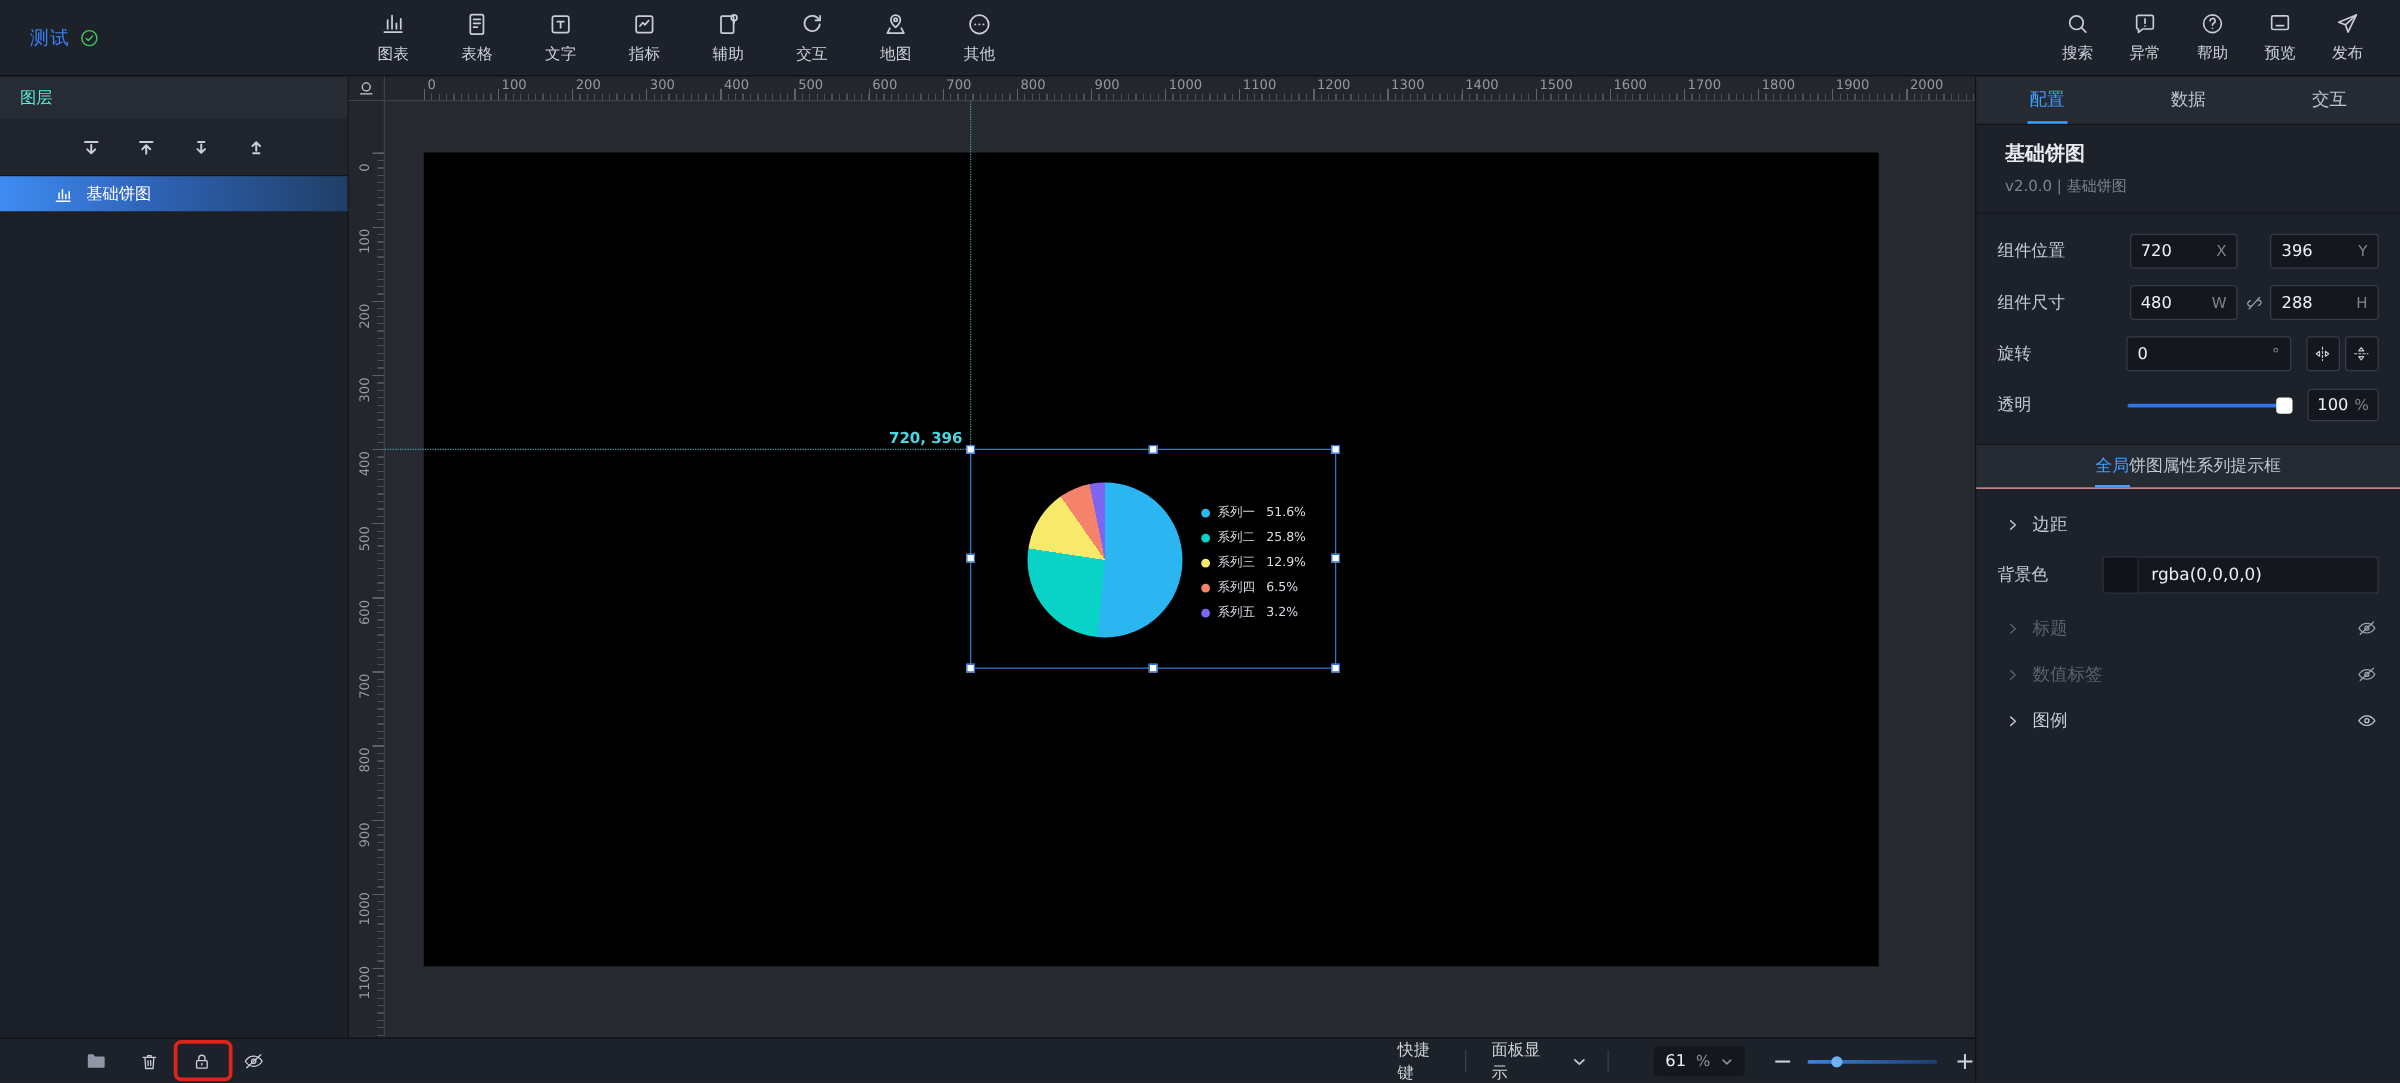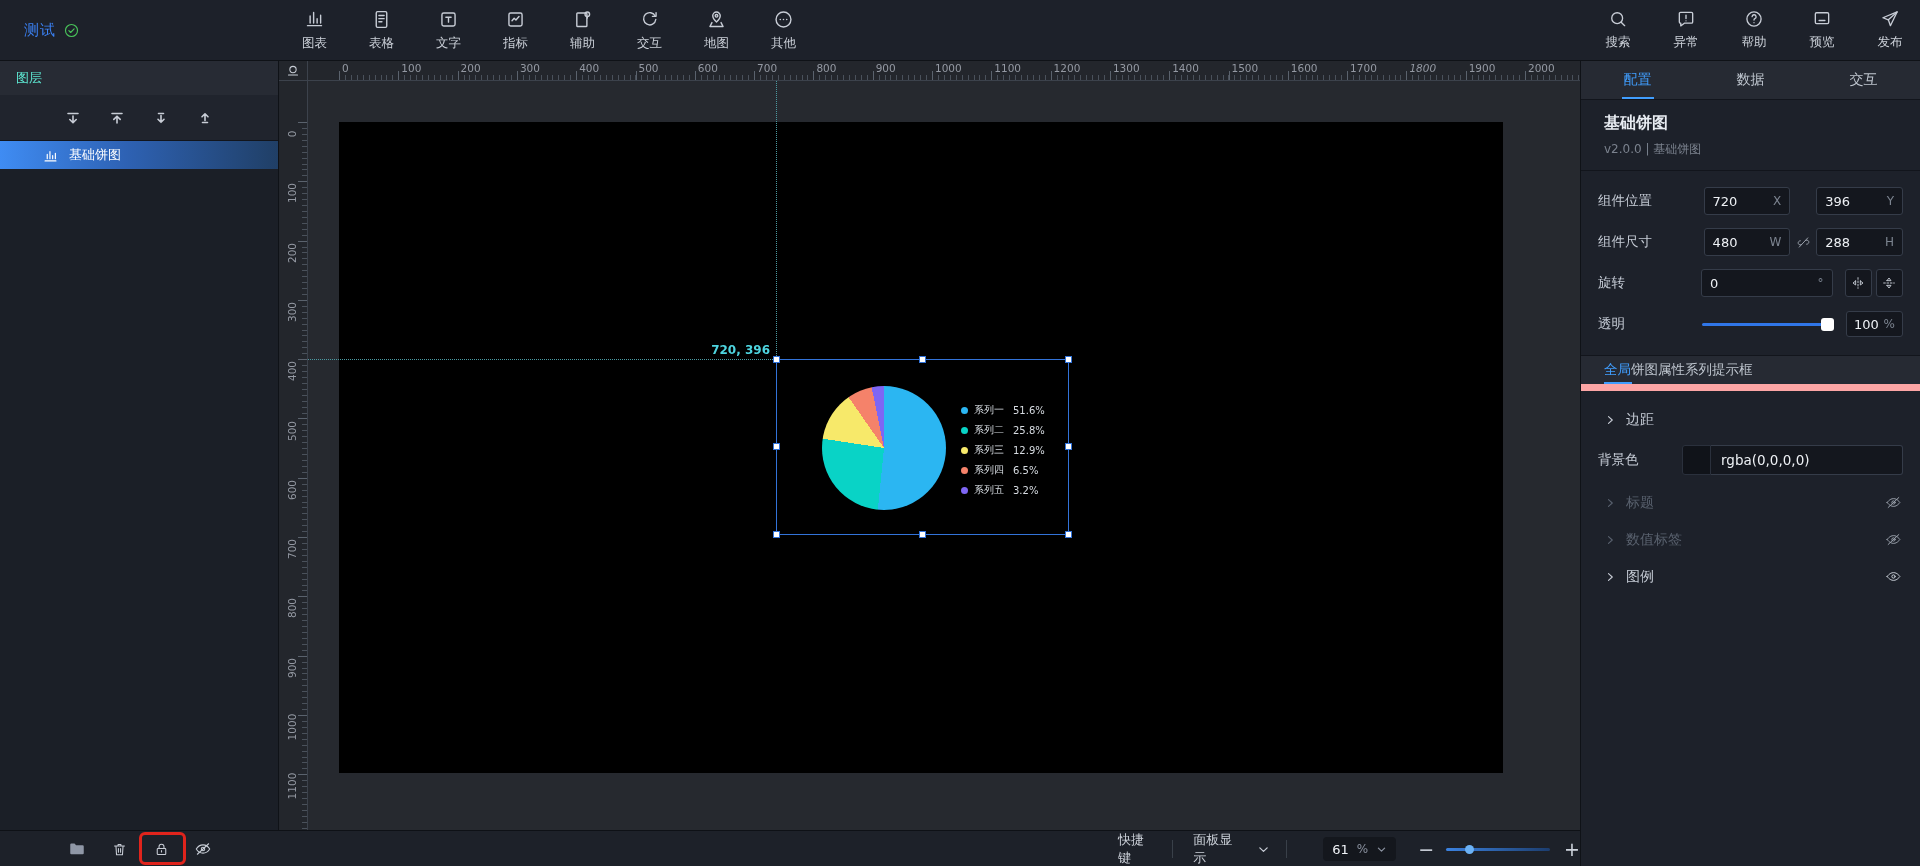--- a/index.html
+++ b/index.html
@@ -6,21 +6,21 @@
 html,body{width:1920px;height:866px;overflow:hidden}
 body{position:relative;background:#1b1f27;font-family:"DejaVu Sans","Liberation Sans",sans-serif;color:#cfd5dd;font-size:13px}
 svg{display:block;stroke:#c8cdd6;fill:none;stroke-width:1.6;stroke-linecap:round;stroke-linejoin:round}
 
 #header{position:absolute;left:0;top:0;width:1920px;height:61px;background:#1d212a;border-bottom:1px solid #0f1217;z-index:6}
 .logo{position:absolute;left:24px;top:0;height:60px;display:flex;align-items:center;gap:7px}
 .logo .t{font-size:15px;color:#3b82f6;letter-spacing:1px}
 .tool-strip{position:absolute;left:281px;top:0;height:60px;display:flex}
 .tool-item{width:67px;height:60px;display:flex;flex-direction:column;align-items:center;justify-content:center;gap:5px;cursor:pointer}
 .tool-item .lb{font-size:12.5px;color:#ccd1d9}
-.action-strip{position:absolute;right:3px;top:0;height:60px;display:flex;gap:14px}
+.action-strip{position:absolute;right:15px;top:0;height:60px;display:flex;}
 .action-item{width:54px;height:60px;display:flex;flex-direction:column;align-items:center;justify-content:center;gap:5px;cursor:pointer}
 .action-item .lb{font-size:12.5px;color:#ccd1d9}
 
 #sidebar{position:absolute;left:0;top:61px;width:279px;height:769px;background:#1b1f27;border-right:1px solid #0f1217}
 .panel-header{height:34px;background:#272b34;display:flex;align-items:center;padding-left:16px;font-size:13px;color:#5eead4}
 .layer-toolbar{height:46px;background:#20242d;display:flex;align-items:center;justify-content:center;gap:26px;border-bottom:1px solid #12151c}
 .layer-btn{width:18px;height:18px;display:flex;align-items:center;justify-content:center;cursor:pointer}
 .layer-item{height:28px;display:flex;align-items:center;gap:12px;padding-left:44px;background:linear-gradient(90deg,#3f8cf3 0%,#2e62b4 45%,#203f66 100%);cursor:pointer}
 .layer-item .lb{font-size:13px;color:#fff}
 
@@ -64,21 +64,21 @@
 .num-input .u{font-size:12px;color:#7c8490}
 .wide-input{width:135px}
 .sq-btn{width:28px;height:28px;background:#14171e;border:1px solid #353c49;border-radius:3px;display:flex;align-items:center;justify-content:center;cursor:pointer}
 .gap-icon{width:26px;display:flex;align-items:center;justify-content:center}
 .op-track{position:relative;width:135px;height:28px}
 .op-track .bar{position:absolute;left:0;right:10px;top:13px;height:3px;border-radius:2px;background:#3076e8}
 .op-track .thumb{position:absolute;right:0;top:8px;width:13px;height:13px;border-radius:3px;background:#fff;cursor:pointer}
 .op-val{display:flex;align-items:center;justify-content:space-between;width:58px;height:26px;border:1px solid #353c49;border-radius:3px;background:#14171e;padding:0 7px;margin-left:12px}
 .op-val .v{font-size:13px;color:#eef1f5}
 .op-val .u{font-size:12px;color:#7c8490}
-.sub-tabs{height:36px;background:#262a33;display:flex;align-items:stretch;justify-content:flex-start;padding:0 23px;border-top:1px solid #12151c;border-bottom:7px solid #fca5a5}
+.sub-tabs{height:36px;background:#262a33;display:flex;align-items:stretch;justify-content:center;padding:0 23px;border-top:1px solid #12151c;border-bottom:1px solid #fca5a5}
 .sub-tab{display:flex;align-items:center;font-size:13.5px;color:#bfc6cf;cursor:pointer;position:relative}
 .sub-tab.active{color:#409eff}
 .sub-tab.active::after{content:"";position:absolute;bottom:0;left:50%;transform:translateX(-50%);width:28px;height:2px;background:#409eff}
 .sections{padding:10px 0}
 .sec-row{height:37px;display:flex;align-items:center;padding:0 18px 0 23px;cursor:pointer}
 .sec-row .chev{margin-right:10px;display:flex}
 .sec-row .lb{font-size:14px;color:#c6ccd6}
 .sec-row.dim .lb{color:#59616e}
 .sec-row.dim svg{stroke:#59616e}
 .sec-row .spacer{flex:1}
@@ -303,21 +303,21 @@
         <span class="rlab" style="left: 508.4px;">800</span>
         <span class="rlab" style="left: 567.7px;">900</span>
         <span class="rlab" style="left: 627px;">1000</span>
         <span class="rlab" style="left: 686.3px;">1100</span>
         <span class="rlab" style="left: 745.6px;">1200</span>
         <span class="rlab" style="left: 804.9px;">1300</span>
         <span class="rlab" style="left: 864.2px;">1400</span>
         <span class="rlab" style="left: 923.5px;">1500</span>
         <span class="rlab" style="left: 982.8px;">1600</span>
         <span class="rlab" style="left: 1042.1px;">1700</span>
-        <span class="rlab" style="left: 1101.4px; font-style: italic;">1800</span>
+        <span class="rlab" style="left: 1101.4px;">1800</span>
         <span class="rlab" style="left: 1160.7px;">1900</span>
         <span class="rlab" style="left: 1220px;">2000</span>
       </div>
   </div>
   <div class="v-ruler">
     <div class="minor"></div>
       <div class="major"></div>
     <div id="v-labels">
         <span class="rlab" style="top: 47px;">0</span>
         <span class="rlab" style="top: 106.3px;">100</span>

